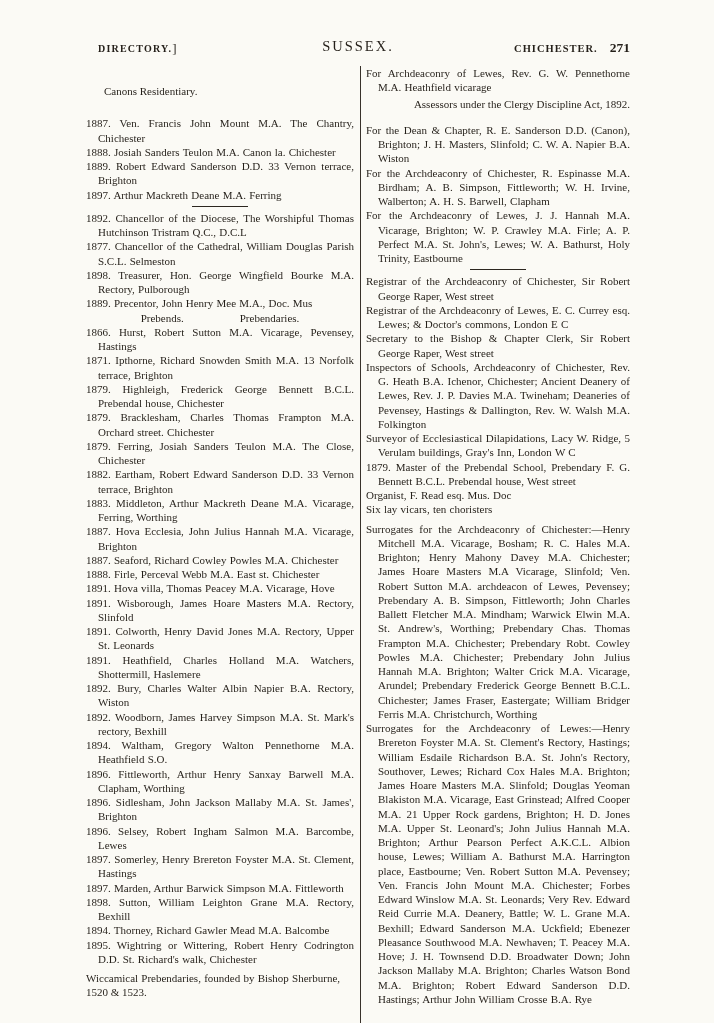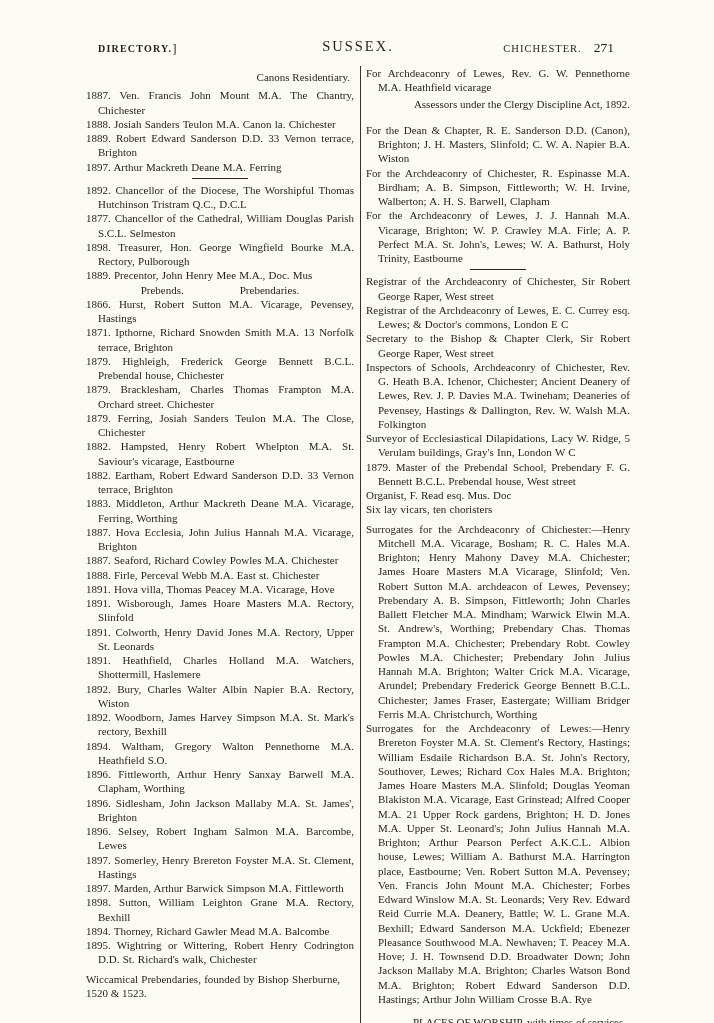--- a/index.html
+++ b/index.html
@@ -7,28 +7,28 @@
     width:714px;height:1023px;overflow:hidden;
     background:#fbfaf5;color:#241f19;
     font-family:"Liberation Serif","DejaVu Serif",serif;
     -webkit-font-smoothing:antialiased;
   }
   .page{position:relative;box-sizing:border-box;width:714px;height:1023px;padding:38px 84px 0 86px;}
   .page-header{position:relative;height:22px;margin-bottom:6px;}
   .hdr-left{position:absolute;left:12px;top:3px;font-size:10px;font-weight:bold;letter-spacing:1.2px;}
   .hdr-left .bracket{font-weight:normal;font-size:13px;vertical-align:-1px;}
   .hdr-center{position:absolute;left:50%;transform:translateX(-50%);top:0;font-size:14.5px;letter-spacing:2px;}
-  .hdr-right{position:absolute;right:16px;top:2px;font-size:10.5px;font-weight:normal;letter-spacing:1px;}
+  .hdr-right{position:absolute;right:0;top:2px;font-size:10.5px;font-weight:bold;letter-spacing:1px;}
   .hdr-right .pageno{font-size:13.5px;margin-left:12px;letter-spacing:0;}
   .columns{display:flex;font-size:11px;line-height:14.25px;}
   .col-left{width:268px;}
   .col-sep{width:1px;background:#38312a;margin:0 5px 0 6px;}
   .col-right{flex:1;min-width:0;}
   .entry{margin:0;text-align:justify;padding-left:12px;text-indent:-12px;word-spacing:0.5px;}
-  .heading{text-align:right;margin:4px;}
+  .heading{text-align:left;margin:18px;}
   .heading2{display:flex;justify-content:center;gap:56px;margin:0;}
   .center-line{margin:0;}
   .indent-line{margin:2px 0 12px 0;padding-left:24px;text-align:right;}
   .rule-wrap{display:flex;justify-content:center;margin:4px 0 4px 0;}
   .rule{width:56px;border-top:1.6px solid #2c261f;}
   .gap{height:5px;}
 </style>
 </head>
 <body>
 
@@ -55,21 +55,20 @@
         <p class="entry">1889. Precentor, John Henry Mee M.A., Doc. Mus</p>
         <div class="heading2">
           <span>Prebends.</span>
           <span>Prebendaries.</span>
         </div>
         <p class="entry">1866. Hurst, Robert Sutton M.A. Vicarage, Pevensey, Hastings</p>
         <p class="entry">1871. Ipthorne, Richard Snowden Smith M.A. 13 Norfolk terrace, Brighton</p>
         <p class="entry">1879. Highleigh, Frederick George Bennett B.C.L. Prebendal house, Chichester</p>
         <p class="entry">1879. Bracklesham, Charles Thomas Frampton M.A. Orchard street. Chichester</p>
         <p class="entry">1879. Ferring, Josiah Sanders Teulon M.A. The Close, Chichester</p>
-        <p class="entry">1882. Hampsted, Henry Robert Whelpton M.A. St. Saviour's vicarage, Eastbourne</p>
         <p class="entry">1882. Eartham, Robert Edward Sanderson D.D. 33 Vernon terrace, Brighton</p>
         <p class="entry">1883. Middleton, Arthur Mackreth Deane M.A. Vicarage, Ferring, Worthing</p>
         <p class="entry">1887. Hova Ecclesia, John Julius Hannah M.A. Vicarage, Brighton</p>
         <p class="entry">1887. Seaford, Richard Cowley Powles M.A. Chichester</p>
         <p class="entry">1888. Firle, Perceval Webb M.A. East st. Chichester</p>
         <p class="entry">1891. Hova villa, Thomas Peacey M.A. Vicarage, Hove</p>
         <p class="entry">1891. Wisborough, James Hoare Masters M.A. Rectory, Slinfold</p>
         <p class="entry">1891. Colworth, Henry David Jones M.A. Rectory, Upper St. Leonards</p>
         <p class="entry">1891. Heathfield, Charles Holland M.A. Watchers, Shottermill, Haslemere</p>
         <p class="entry">1892. Bury, Charles Walter Albin Napier B.A. Rectory, Wiston</p>

